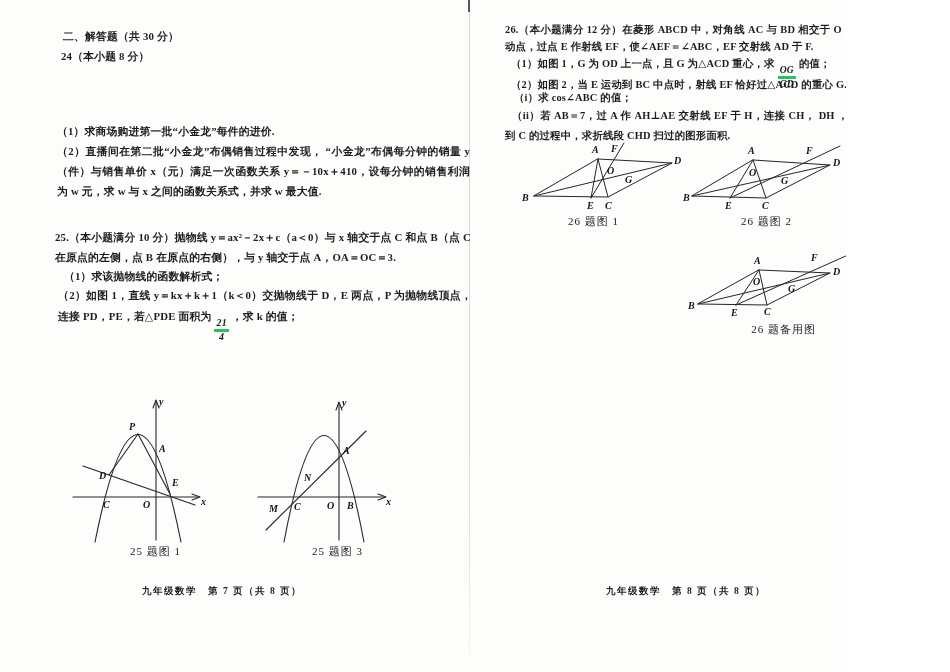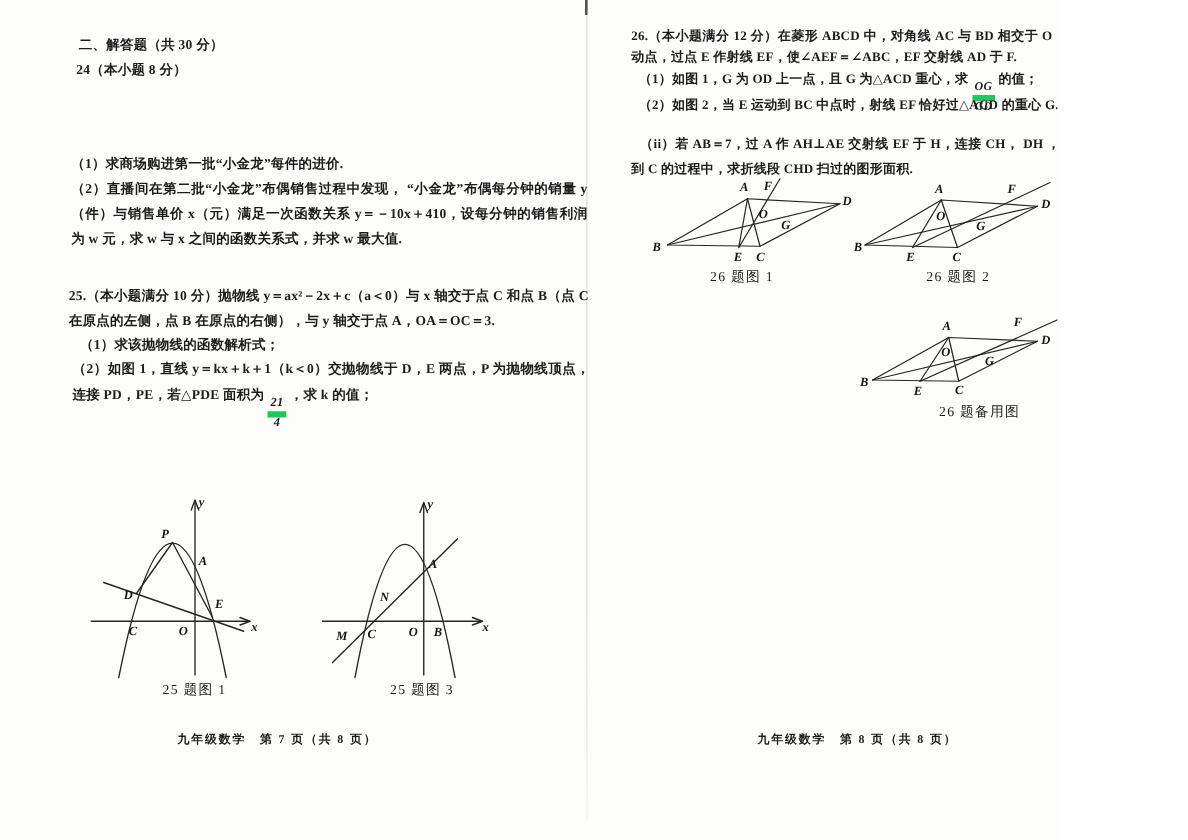--- a/index.html
+++ b/index.html
@@ -8,21 +8,21 @@
   .seam{position:absolute;left:469px;top:0;width:1px;height:655px;
         background:linear-gradient(to bottom,#9a9a9a 0 10px,rgba(60,60,60,.18) 10px 70%,rgba(60,60,60,.05));}
   .seam-speck{position:absolute;left:468px;top:0;width:2px;height:12px;background:#555;}
   .t{position:absolute;font-size:10.8px;line-height:20px;font-weight:600;letter-spacing:.2px;}
   .j{text-align:justify;}
   .rp{font-size:10.4px;line-height:16.5px;}
   .cap{position:absolute;font-size:11px;font-weight:400;text-align:right;letter-spacing:1px;}
   .foot{position:absolute;font-size:9.5px;font-weight:600;letter-spacing:1.5px;}
   .frac{display:inline-flex;flex-direction:column;align-items:center;vertical-align:-0.65em;
         line-height:1.1;font-size:.92em;margin:0 3px;font-style:italic;}
-  .frac .fnum{border-bottom:5px solid #22c55e;padding:0 2px;}
+  .frac .fnum{border-bottom:3px solid #22c55e;padding:0 2px;}
   .frac .fden{padding:0 2px;}
   svg.fig{position:absolute;}
   svg .ln{stroke:#262626;stroke-width:1.1;fill:none;stroke-linecap:round;stroke-linejoin:round;}
   svg .thin{stroke-width:1;}
   svg text{font-family:"Liberation Serif","DejaVu Serif",serif;font-style:italic;font-weight:700;
            font-size:10px;fill:#141414;}
 </style>
 </head>
 <body>
 
@@ -107,20 +107,21 @@
 
   <div class="t rp" style="left:511px;top:52px;width:418px;line-height:24px">
     <span>（1）如图 1，G 为 OD 上一点，且 G 为△ACD 重心，求</span><span class="frac">
         <span class="fnum">OG</span>
         <span class="fden">GD</span>
       </span><span>的值；</span>
   </div>
 
   <div class="t rp" style="left:511px;top:77px;width:418px">（2）如图 2，当 E 运动到 BC 中点时，射线 EF 恰好过△ACD 的重心 G.</div>
 
+  <div class="t rp" style="left:514px;top:90px;width:400px">（i）求 cos∠ABC 的值；</div>
 
   <div class="t j rp" style="left:505px;top:106px;width:424px;line-height:20px;text-indent:7px">（ii）若 AB＝7，过 A 作 AH⊥AE 交射线 EF 于 H，连接 CH， DH ，在点 E 从 B 运动到 C 的过程中，求折线段 CHD 扫过的图形面积.</div>
 
   <svg class="fig" style="left:512px;top:141px" width="175" height="72" viewBox="0 0 175 72">
     <g class="ln thin">
       <path d="M86 18 L160 22 L96 56 L22 55 Z"></path>
       <line x1="86" y1="18" x2="96" y2="56"></line>
       <line x1="22" y1="55" x2="160" y2="22"></line>
       <line x1="86" y1="18" x2="79" y2="57"></line>
       <line x1="79" y1="57" x2="112" y2="2"></line>

